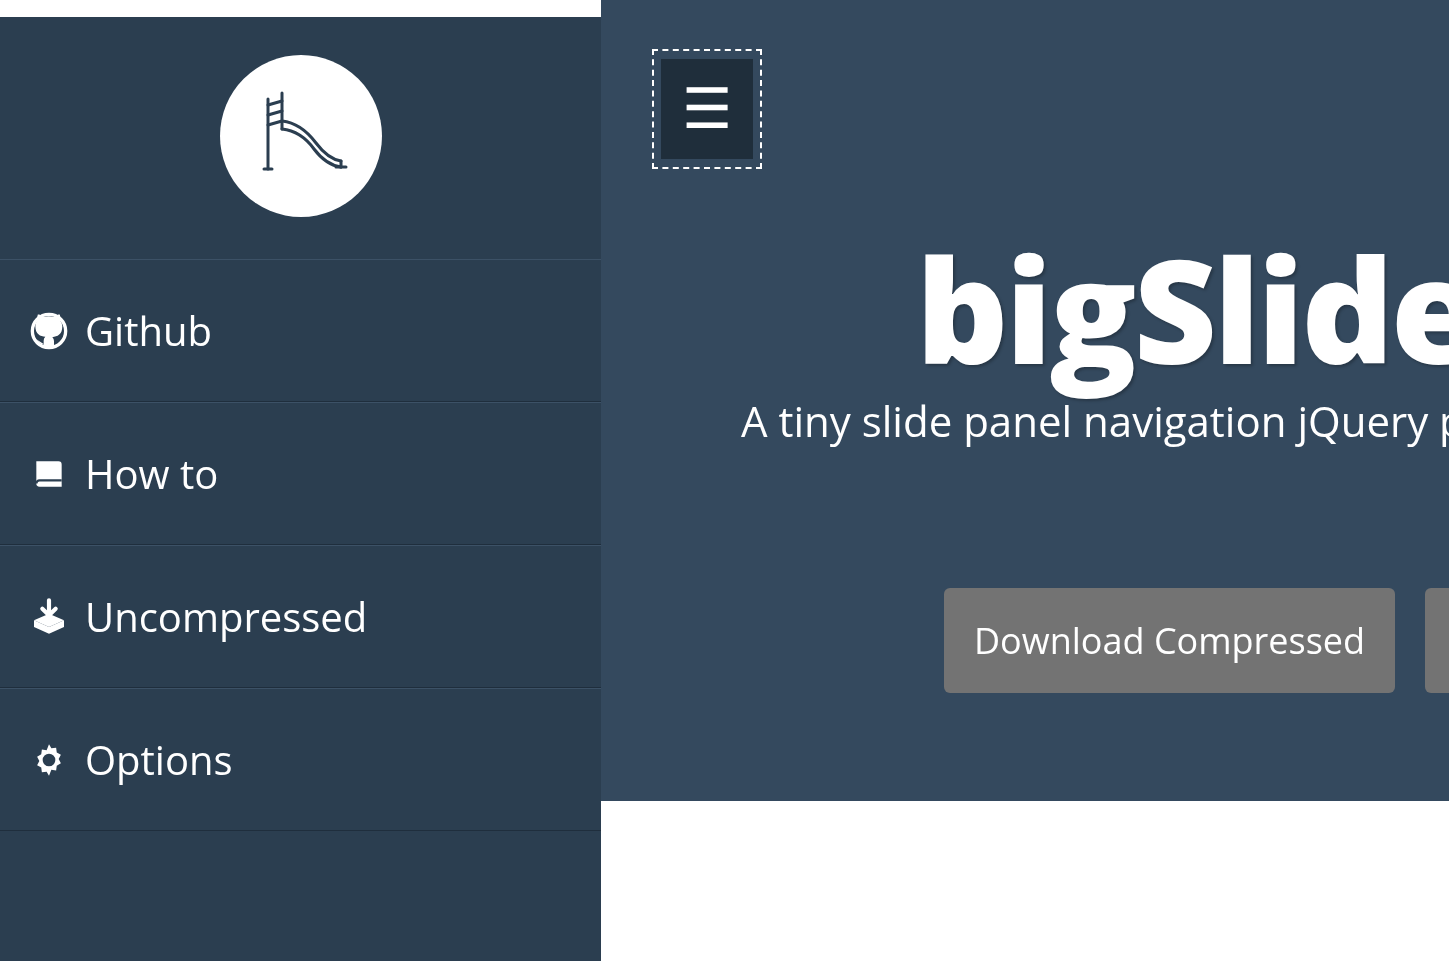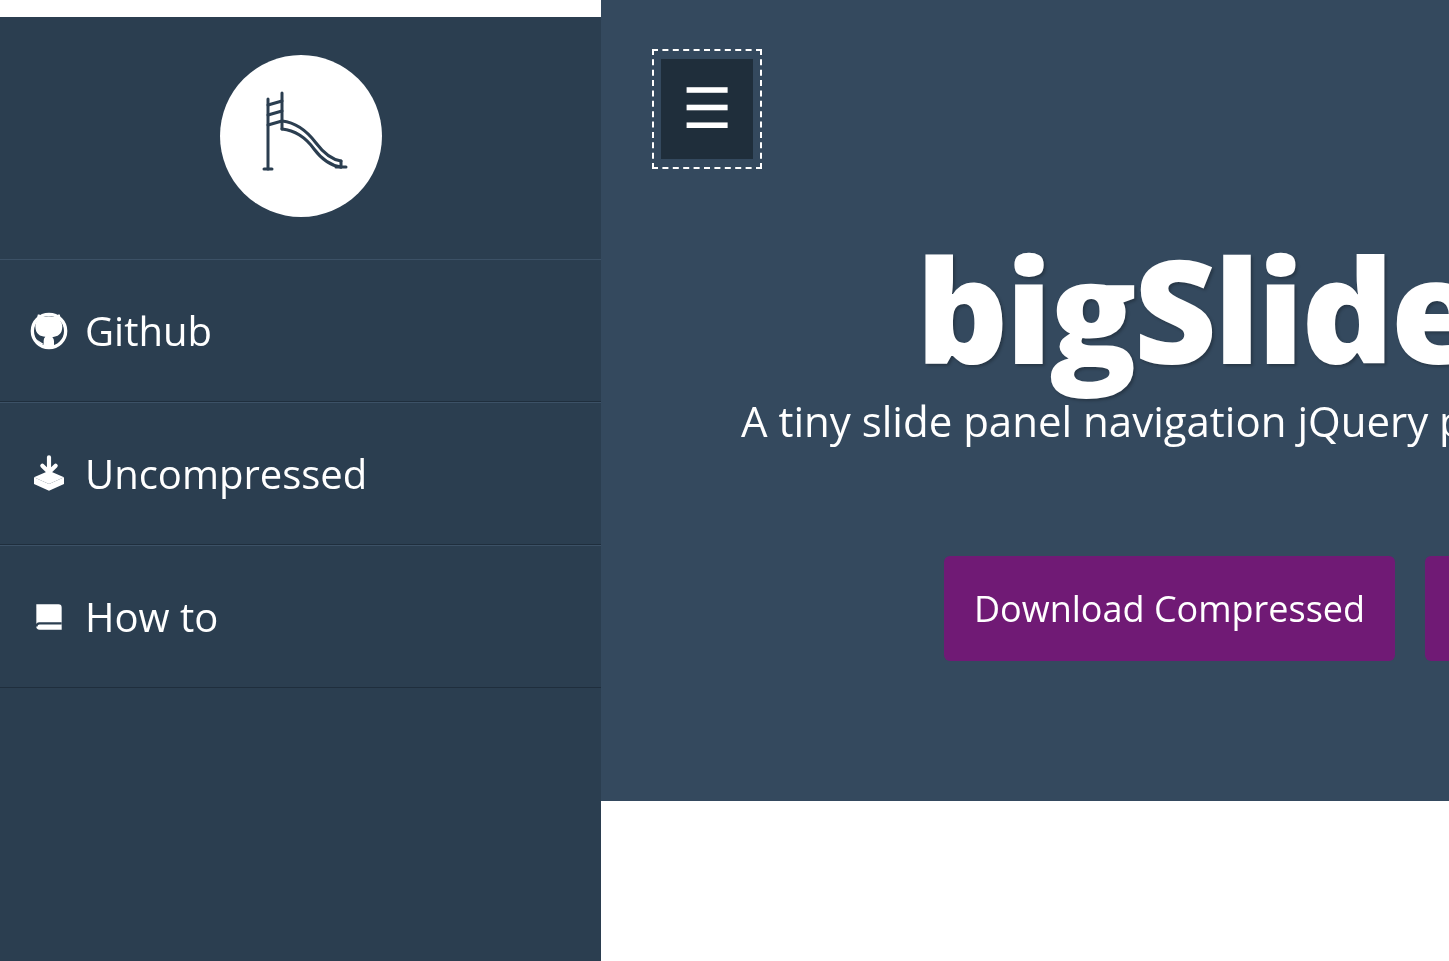--- a/index.html
+++ b/index.html
@@ -115,27 +115,28 @@
   white-space: nowrap;
 }
 .btn-row {
   position: absolute;
   left: 343px;
   top: 556px;
   display: flex;
   gap: 30px;
 }
 .dl-btn {
-  background: #701a75;
+  background: #737373;
   color: #fff;
   font-size: 36px;
   padding: 28px 30px;
   border-radius: 6px;
   cursor: pointer;
   white-space: nowrap;
+  margin-top: 32px;
 }
 .below-main {
   position: absolute;
   left: 601px;
   top: 801px;
   width: 1100px;
   height: 160px;
   background: #fff;
 }
 </style>
@@ -171,39 +172,48 @@
         <circle cx="12" cy="12" r="10"></circle>
         <path d="M9 20 C5 20 5 16 3 16 M15 22 v-4 a3 3 0 0 0 -1 -2.3 c3 -.3 6 -1.5 6 -6.5 a5 5 0 0 0 -1.4 -3.5 a4.6 4.6 0 0 0 -.1 -3.5 s-1.1 -.4 -3.6 1.3 a12 12 0 0 0 -6 0 C6.4 1.7 5.3 2.1 5.3 2.1 a4.6 4.6 0 0 0 -.1 3.5 A5 5 0 0 0 3.8 9 c0 5 3 6.2 6 6.5 a3 3 0 0 0 -1 2.3 v4" fill="#fff" stroke="none"></path>
       </svg>
     </span>
     <span class="label">Github</span>
   </div>
 
 
   <div class="sidebar-item">
     <span class="icon">
+      <svg viewBox="0 0 24 24" width="38" height="38" fill="#fff">
+        <path d="M4 4 h14 a2 2 0 0 1 2 2 v14 H6 a2 2 0 0 1 -2 -2 Z"></path>
+        <path d="M4 18 a2 2 0 0 1 2 -2 h14" fill="none" stroke="#2b3e50" stroke-width="1.5"></path>
+      </svg>
+    </span>
+    <span class="label">How to</span>
+  </div>
+
+  <div class="sidebar-item">
+    <span class="icon">
       <svg viewBox="0 0 24 24" width="40" height="40" fill="#fff">
         <path d="M12 2 L12 10 M8 7 L12 11 L16 7" stroke="#fff" stroke-width="2.5" fill="none" stroke-linecap="round" stroke-linejoin="round"></path>
         <path d="M3 14 L12 18 L21 14 L21 18 L12 22 L3 18 Z"></path>
         <path d="M3 14 L12 10 L21 14 L12 18 Z" fill="#fff"></path>
       </svg>
     </span>
     <span class="label">Uncompressed</span>
   </div>
 
   <div class="sidebar-item">
     <span class="icon">
       <svg viewBox="0 0 24 24" width="38" height="38" fill="#fff">
-        <path d="M4 4 h14 a2 2 0 0 1 2 2 v14 H6 a2 2 0 0 1 -2 -2 Z"></path>
-        <path d="M4 18 a2 2 0 0 1 2 -2 h14" fill="none" stroke="#2b3e50" stroke-width="1.5"></path>
-      </svg>
-    </span>
-    <span class="label">How to</span>
-  </div>
-
+        <path d="M12 8 a4 4 0 1 0 0 8 a4 4 0 0 0 0 -8 M12 2 l1.5 2.6 l3 -0.4 l0.4 3 l2.6 1.5 l-1.4 2.7 l1.4 2.7 l-2.6 1.5 l-0.4 3 l-3 -0.4 L12 22 l-1.5 -2.6 l-3 0.4 l-0.4 -3 L4.5 15.3 l1.4 -2.7 L4.5 9.9 l2.6 -1.5 l0.4 -3 l3 0.4 Z"></path>
+        <circle cx="12" cy="12" r="3" fill="#2b3e50"></circle>
+      </svg>
+    </span>
+    <span class="label">Options</span>
+  </div>
 </div>
 
 <div class="main">
   <div class="menu-btn-frame">
     <div class="menu-btn">
       <span class="hamburger">☰</span>
     </div>
   </div>
   <div class="hero-title">bigSlide</div>
   <div class="hero-sub">A tiny slide panel navigation jQuery plugin</div>

